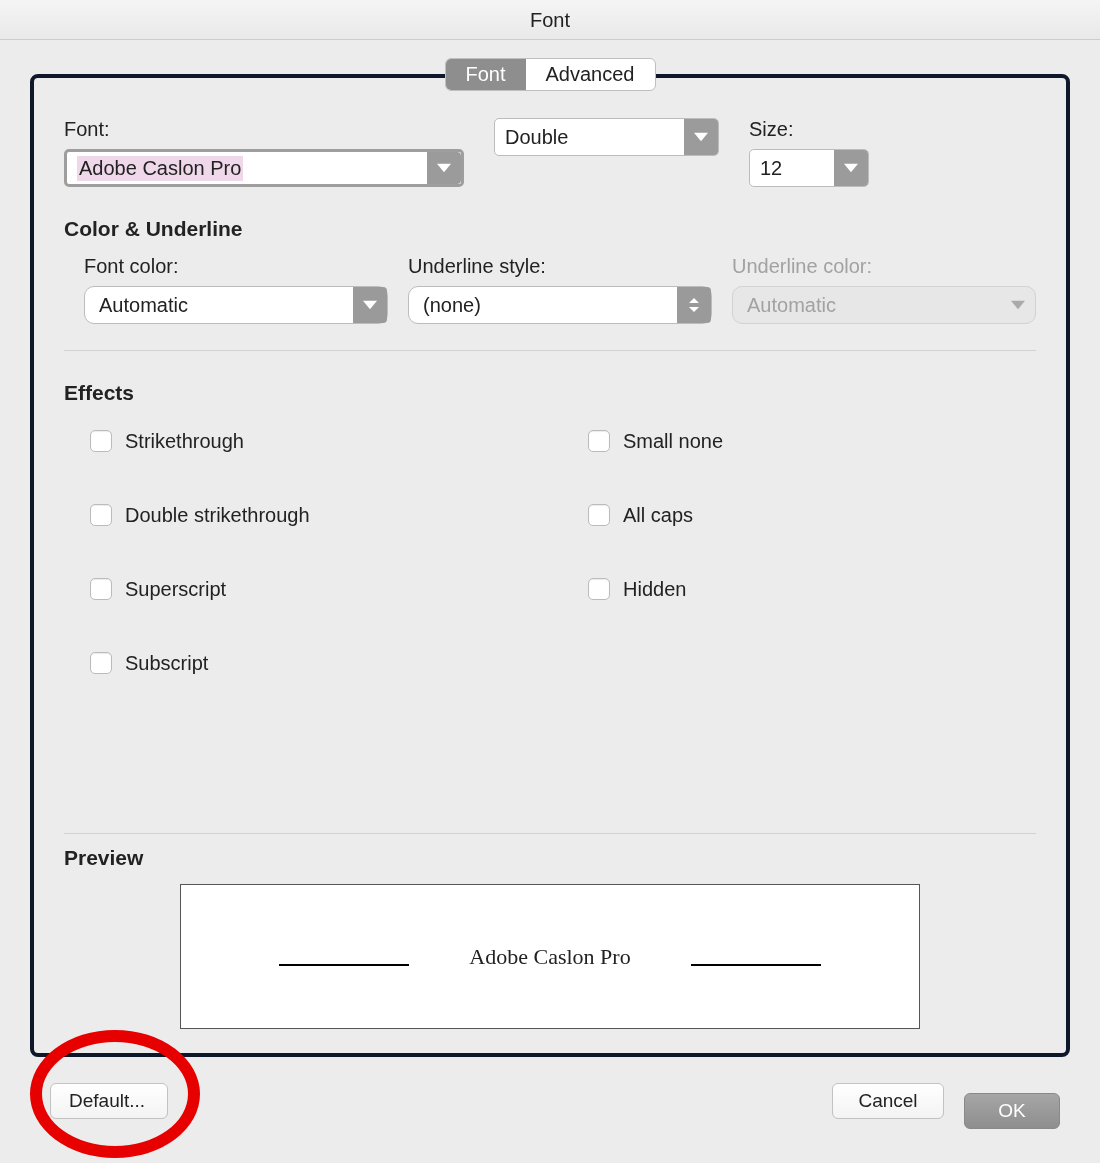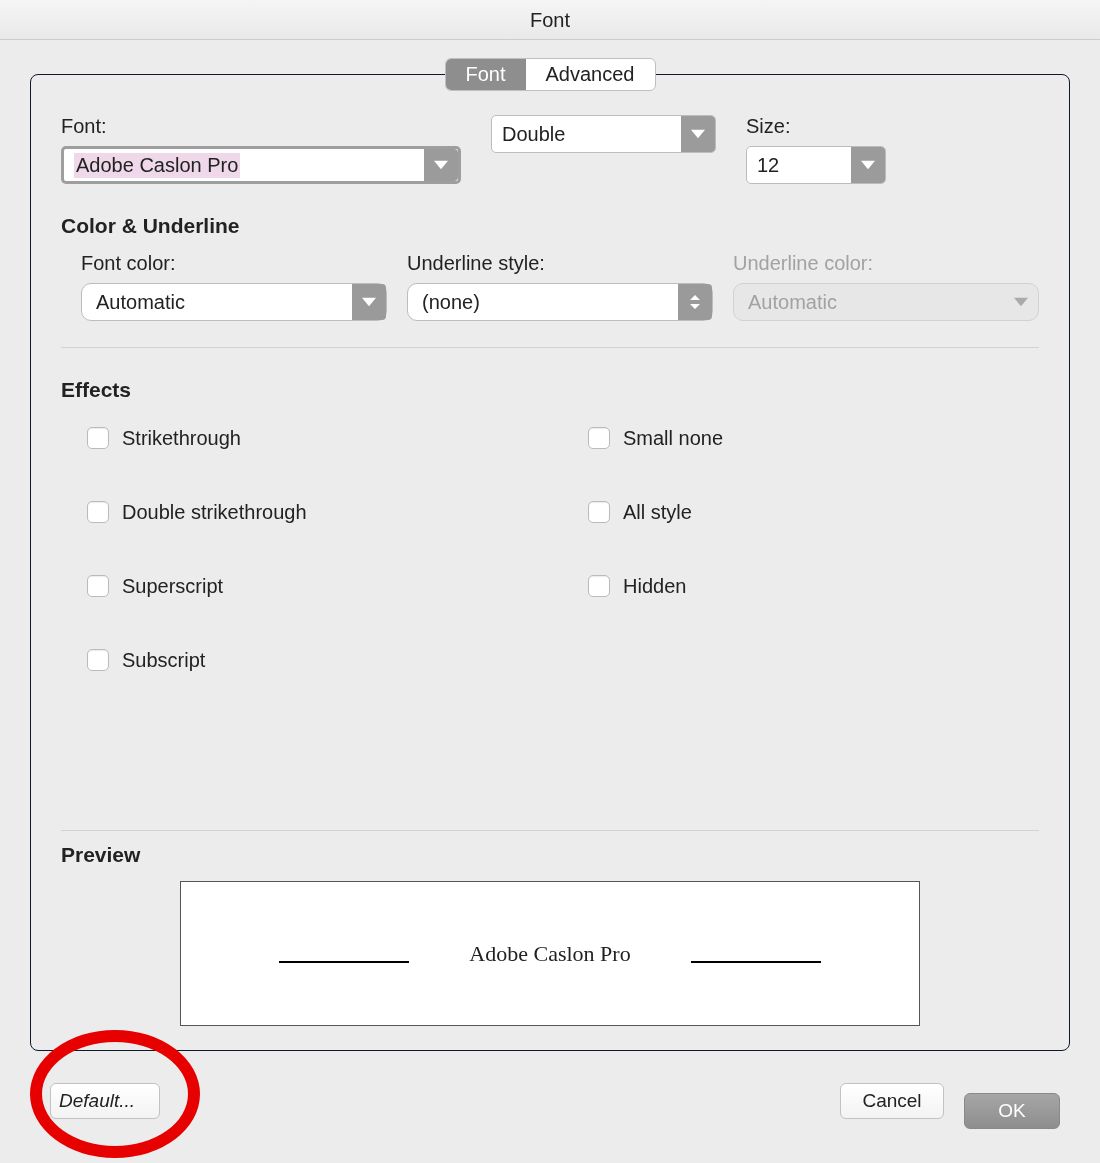--- a/index.html
+++ b/index.html
@@ -39,21 +39,21 @@
   }
   .seg .tab {
     padding: 4px 20px;
     cursor: default;
   }
   .seg .tab.active {
     background: #8e8e8e;
     color: #fff;
   }
   .panel {
-    border: 1px solid #0f172a;
+    border: 4px solid #0f172a;
     border-radius: 8px;
     background: #ececec;
     padding: 40px 30px 24px 30px;
   }
   .row1 {
     display: grid;
     grid-template-columns: 400px 225px 1fr;
     column-gap: 30px;
     align-items: start;
   }
@@ -201,22 +201,22 @@
     justify-content: center;
     cursor: default;
   }
   .btn.ok {
     background: linear-gradient(#a6a6a6,#8e8e8e);
     color: #fff;
     border-color: #898989;
     width: 96px;
     margin-top: 20px;
   }
-  .btn.cancel { width: 104px; }
-  .btn.default { min-width: 110px; justify-content: flex-start; padding-left: 8px; font-style: italic;}
+  .btn.cancel { width: 112px; }
+  .btn.default { min-width: 110px; justify-content: flex-start; padding-left: 18px;}
   .footer .spacer { flex: 1; }
   .red-circle {
     position: absolute;
     left: 30px;
     bottom: 5px;
     width: 170px;
     height: 128px;
     border: 12px solid #e60000;
     border-radius: 50%;
     pointer-events: none;
@@ -256,21 +256,21 @@
           <span>Double</span>
           <span class="caret">
             <svg viewBox="0 0 10 6">
                 <path d="M0 0 L5 6 L10 0 Z"></path>
               </svg>
           </span>
         </div>
       </div>
       <div>
         <span class="lbl">Size:</span>
-        <div class="combo" style="width:140px">
+        <div class="combo" style="width:120px">
           <span>12</span>
           <span class="caret">
             <svg viewBox="0 0 10 6">
                 <path d="M0 0 L5 6 L10 0 Z"></path>
               </svg>
           </span>
         </div>
       </div>
     </div>
 
@@ -324,21 +324,21 @@
       <label class="chk">
         <input type="checkbox" style="">
         <span>Small none</span>
       </label>
       <label class="chk">
         <input type="checkbox" style="">
         <span>Double strikethrough</span>
       </label>
       <label class="chk">
         <input type="checkbox" style="">
-        <span>All style</span>
+        <span>All caps</span>
       </label>
       <label class="chk">
         <input type="checkbox" style="">
         <span>Superscript</span>
       </label>
       <label class="chk">
         <input type="checkbox" style="">
         <span>Hidden</span>
       </label>
       <label class="chk">

